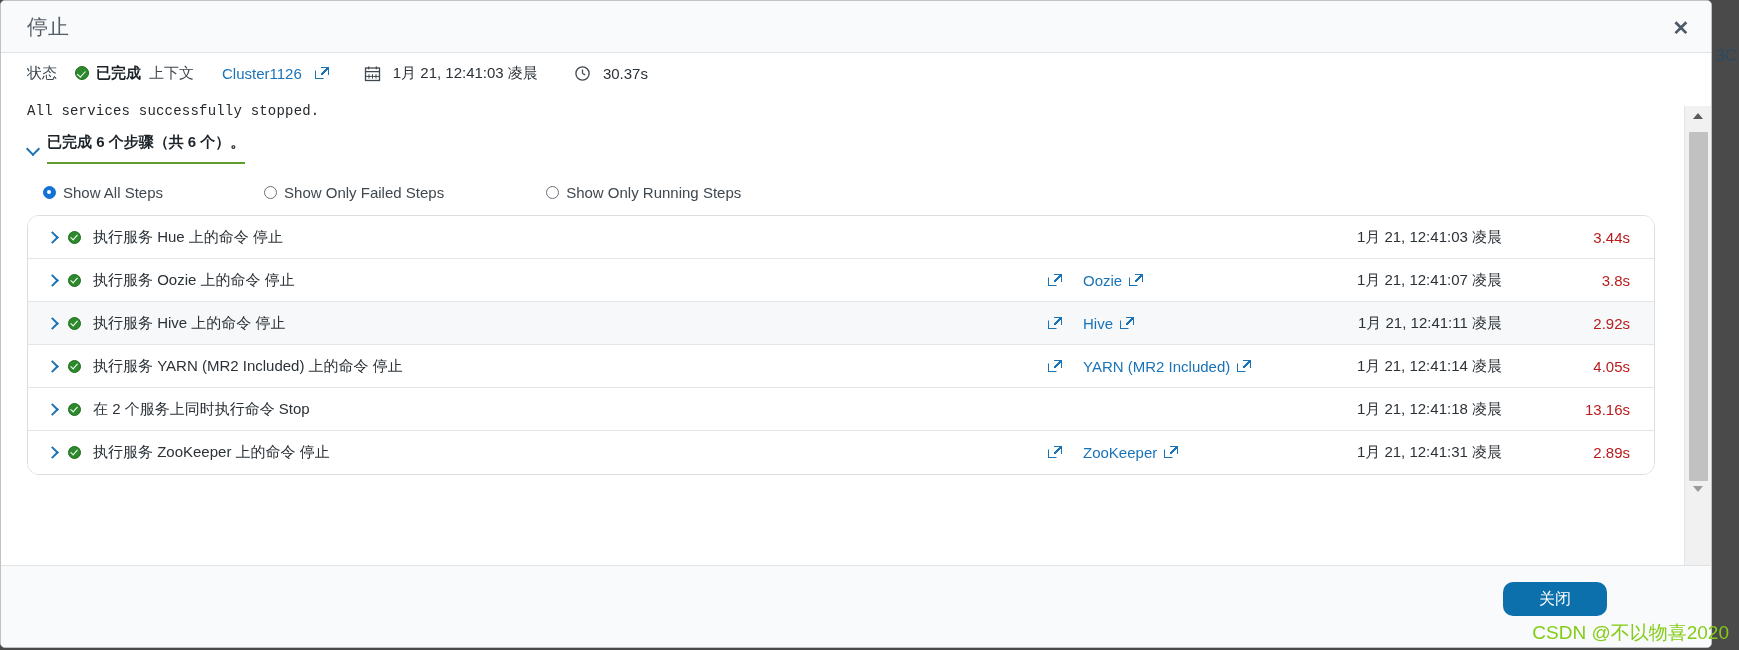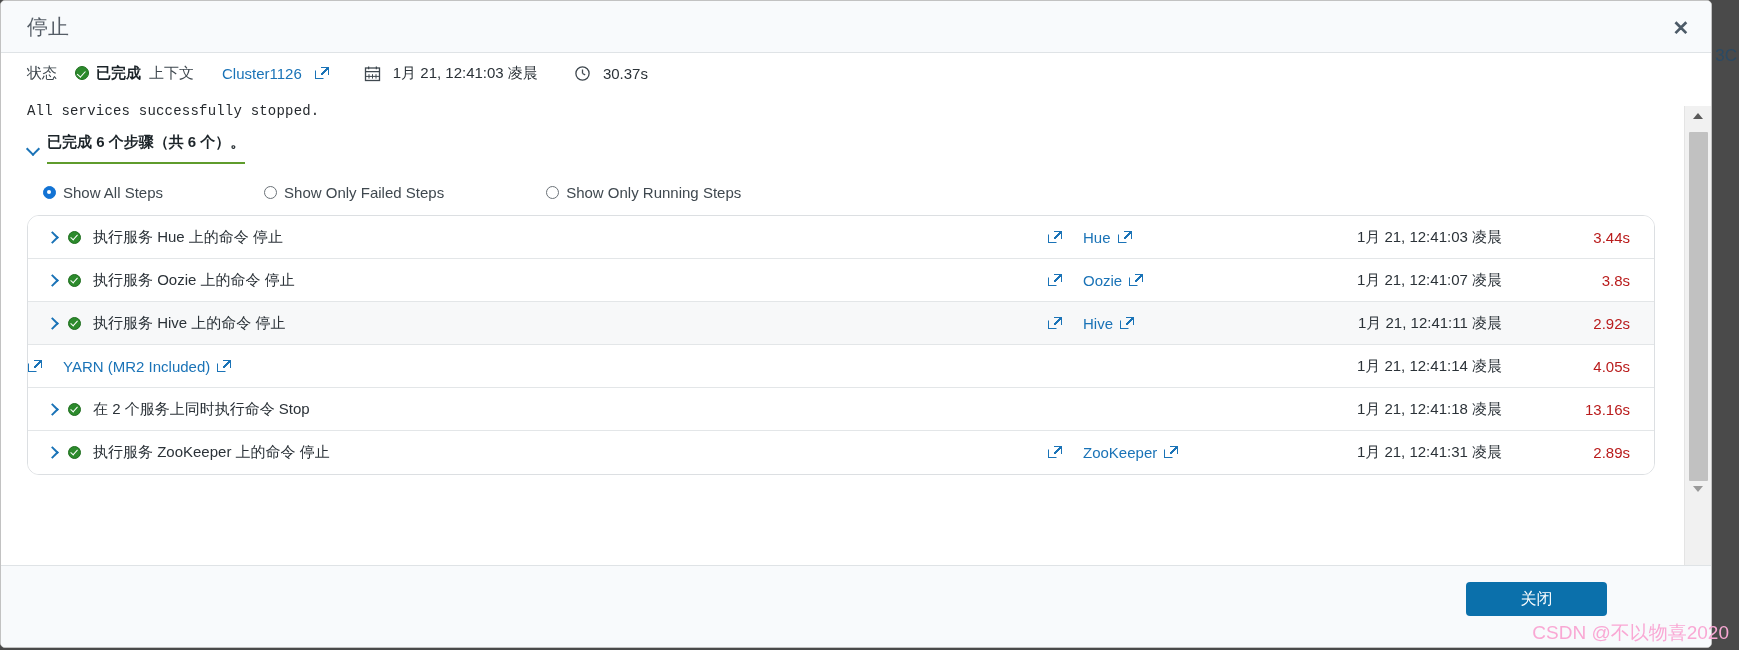--- a/index.html
+++ b/index.html
@@ -378,27 +378,27 @@
     flex: 0 0 82px;
     height: 82px;
     background: #f8fafc;
     border-top: 1px solid #dfe3e6;
     box-sizing: border-box;
   }
   .btn-close {
     position: absolute;
     right: 104px;
     top: 16px;
-    width: 141px;
+    width: 104px;
     height: 34px;
     background: #0b70ab;
     color: #ffffff;
     font-size: 16px;
     border: none;
-    border-radius: 4px;
+    border-radius: 10px;
     cursor: pointer;
     font-family: "Liberation Sans", sans-serif;
   }
 
   
   .scrollbar {
     position: absolute;
     right: 0;
     top: 53px;
     width: 27px;
@@ -436,21 +436,21 @@
     border-radius: 1px;
     cursor: pointer;
   }
 
   
   .watermark {
     position: absolute;
     right: 10px;
     bottom: 4px;
     font-size: 19px;
-    color: #f9a8d4;
+    color: #84cc16;
     z-index: 6;
     white-space: nowrap;
     user-select: none;
   }
 </style>
 </head>
 <body>
 
 <div id="root">
 
@@ -527,29 +527,20 @@
         </div>
 
         <div class="steps-table">
 
           <div class="step-row">
             <div class="col-name">
               <span class="chev-right"></span>
               <span class="step-check"></span>
               <span class="step-label">执行服务 Hue 上的命令 停止</span>
             </div>
-            <div class="col-link">
-              <span class="lead-ext">
-                  <span class="ext-icon"></span>
-                </span>
-              <a class="svc-link">
-                <span>Hue</span>
-                <span class="ext-icon"></span>
-              </a>
-            </div>
             <div class="col-time">1月 21, 12:41:03 凌晨</div>
             <div class="col-dur">3.44s</div>
           </div>
 
           <div class="step-row">
             <div class="col-name">
               <span class="chev-right"></span>
               <span class="step-check"></span>
               <span class="step-label">执行服务 Oozie 上的命令 停止</span>
             </div>
@@ -579,20 +570,25 @@
               <a class="svc-link">
                 <span>Hive</span>
                 <span class="ext-icon"></span>
               </a>
             </div>
             <div class="col-time">1月 21, 12:41:11 凌晨</div>
             <div class="col-dur">2.92s</div>
           </div>
 
           <div class="step-row">
+            <div class="col-name">
+              <span class="chev-right"></span>
+              <span class="step-check"></span>
+              <span class="step-label">执行服务 YARN (MR2 Included) 上的命令 停止</span>
+            </div>
             <div class="col-link">
               <span class="lead-ext">
                   <span class="ext-icon"></span>
                 </span>
               <a class="svc-link">
                 <span>YARN (MR2 Included)</span>
                 <span class="ext-icon"></span>
               </a>
             </div>
             <div class="col-time">1月 21, 12:41:14 凌晨</div>

